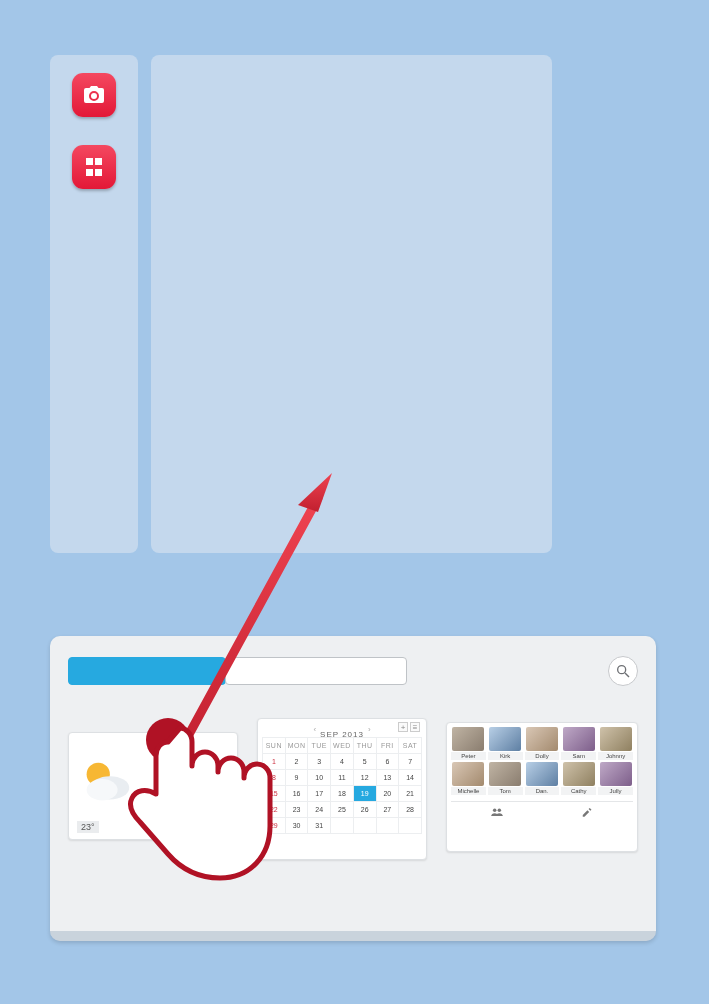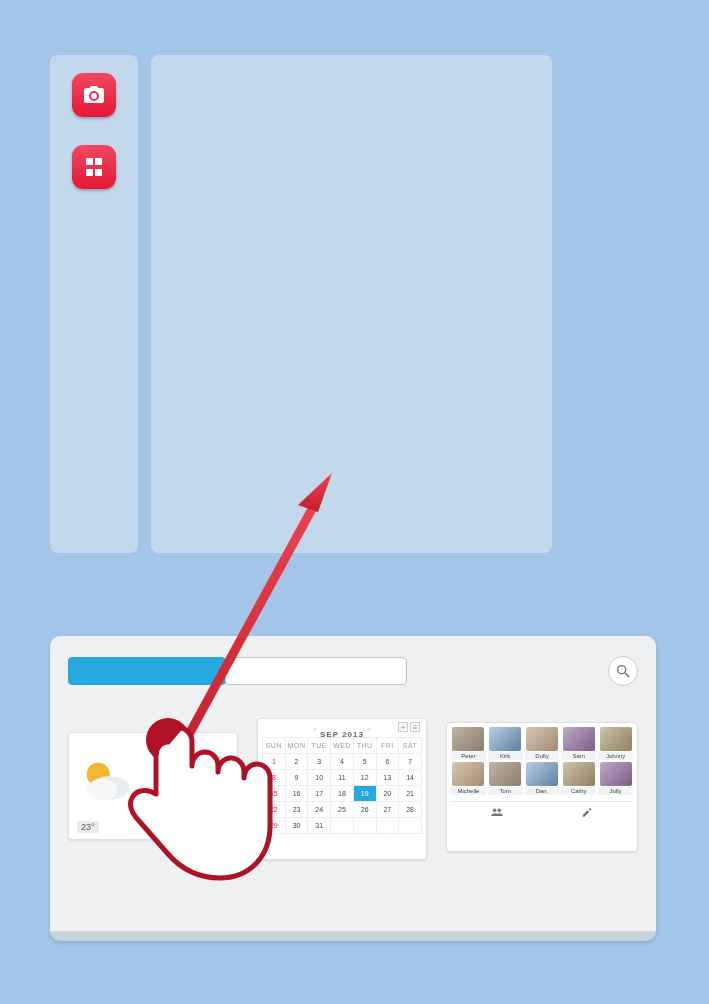--- a/index.html
+++ b/index.html
@@ -113,21 +113,21 @@
   }
   .w-weather .gear {
     position:absolute; right:6px; bottom:6px;
     width:14px; height:14px;
   }
 
   
   .w-cal { width:170px; height:142px; padding:2px 4px 4px; font-size:7.5px; color:#444; }
   .cal-header { display:flex; align-items:center; justify-content:center; gap:4px; height:16px; font-size:8px; color:#666; position:relative; }
   .cal-header .nav { color:#aaa; cursor:default; }
-  .cal-header .month { font-weight:bold; letter-spacing:1px;margin-top:10px; }
+  .cal-header .month { font-weight:normal; letter-spacing:1px;margin-top:10px; }
   .cal-header .corner { position:absolute; right:2px; top:1px; display:flex; gap:2px; }
   .cal-header .corner span { width:10px; height:10px; border:1px solid #ccc; display:inline-flex; align-items:center; justify-content:center; font-size:8px; color:#888; background:#fafafa; }
   .cal-grid { width:100%; border-collapse:collapse; table-layout:fixed; }
   .cal-grid th, .cal-grid td { text-align:center; height:16px; border:1px solid #eceef0; font-size:7px; }
   .cal-grid th { color:#999; font-weight:normal; letter-spacing:.5px; }
   .cal-grid td.sel { background:#26a9e0; color:#fff; }
   .cal-grid td.sun { color:#cc3040; }
 
   
   .w-contacts { width:192px; height:130px; margin-top:4px; padding:4px; }

